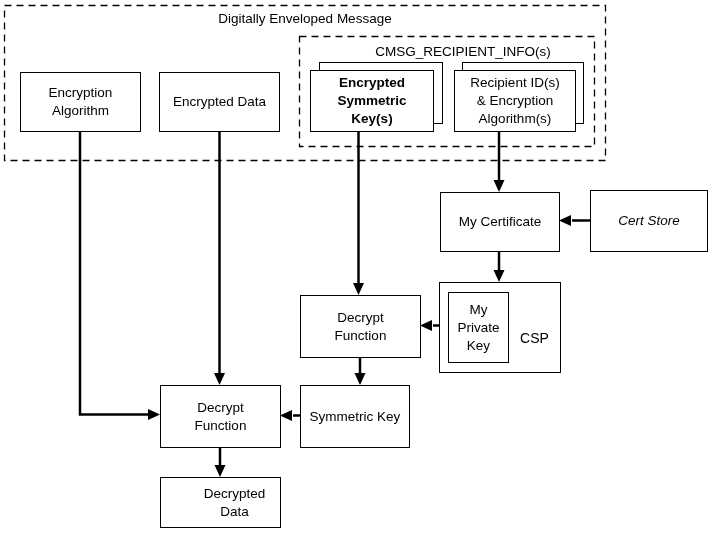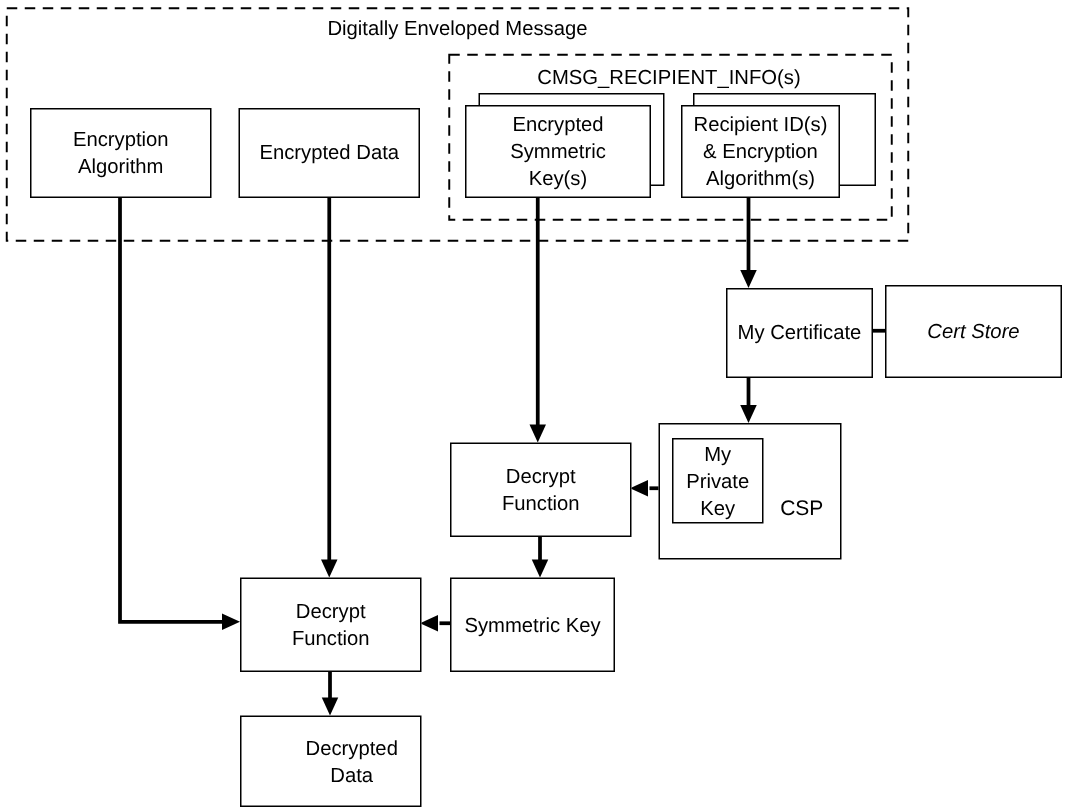--- a/index.html
+++ b/index.html
@@ -42,40 +42,40 @@
     position: absolute;
     font-size: 13.5px;
     line-height: 16px;
     text-align: center;
     z-index: 2;
     white-space: nowrap;
   }
   
   .n-enc-alg      { left: 20px;  top: 72px;  width: 121px; height: 60px; }
   .n-enc-data     { left: 159px; top: 72px;  width: 121px; height: 60px; }
-  .n-esk          { left: 310px; top: 70px;  width: 124px; height: 62px; }
+  .n-esk          { left: 310px; top: 70px;  width: 124px; height: 62px; font-weight: bold; }
   .s-esk          { left: 319px; top: 62px;  width: 124px; height: 62px; }
-  .n-recip        { left: 454px; top: 70px;  width: 106px; height: 62px; }
+  .n-recip        { left: 454px; top: 70px;  width: 122px; height: 62px; }
   .s-recip        { left: 462px; top: 62px;  width: 122px; height: 62px; }
-  .n-mycert       { left: 440px; top: 192px; width: 98px; height: 60px; margin-left: 44px; }
+  .n-mycert       { left: 440px; top: 192px; width: 120px; height: 60px; }
   .n-certstore    { left: 590px; top: 190px; width: 118px; height: 62px; font-style: italic; }
   .n-csp          { left: 439px; top: 282px; width: 122px; height: 91px; }
-  .n-mpk          { left: 448px; top: 292px; width: 61px;  height: 57px; z-index: 3; }
+  .n-mpk          { left: 448px; top: 292px; width: 61px;  height: 71px; z-index: 3; }
   .csp-label {
     position: absolute;
     left: 509px; top: 292px; width: 51px; height: 91px;
     display: flex; align-items: center; justify-content: center;
     font-size: 14px; z-index: 3;
   }
   .n-df-upper     { left: 300px; top: 295px; width: 121px; height: 63px; }
   .n-df-lower     { left: 160px; top: 385px; width: 121px; height: 63px; }
   .n-symkey       { left: 300px; top: 385px; width: 110px; height: 63px; }
-  .n-dec-data     { left: 160px; top: 477px; width: 121px; height: 61px; padding-left: 28px; }
+  .n-dec-data     { left: 160px; top: 477px; width: 121px; height: 51px; padding-left: 28px; }
   .t-envelope     { left: 4px;   top: 11px;  width: 602px; }
-  .t-recipinfo    { left: 298px; top: 44px;  width: 296px; }
+  .t-recipinfo    { left: 315px; top: 44px;  width: 296px; }
 </style>
 </head>
 <body>
 
 <div class="stage">
 
   <svg class="overlay" width="714" height="540" viewBox="0 0 714 540">
 
     <rect x="4.5" y="5.5" width="601" height="155" fill="none" stroke="#000" stroke-width="1.3" stroke-dasharray="7,5"></rect>
     <rect x="299.5" y="36.5" width="295" height="110" fill="none" stroke="#000" stroke-width="1.3" stroke-dasharray="7,5"></rect>

